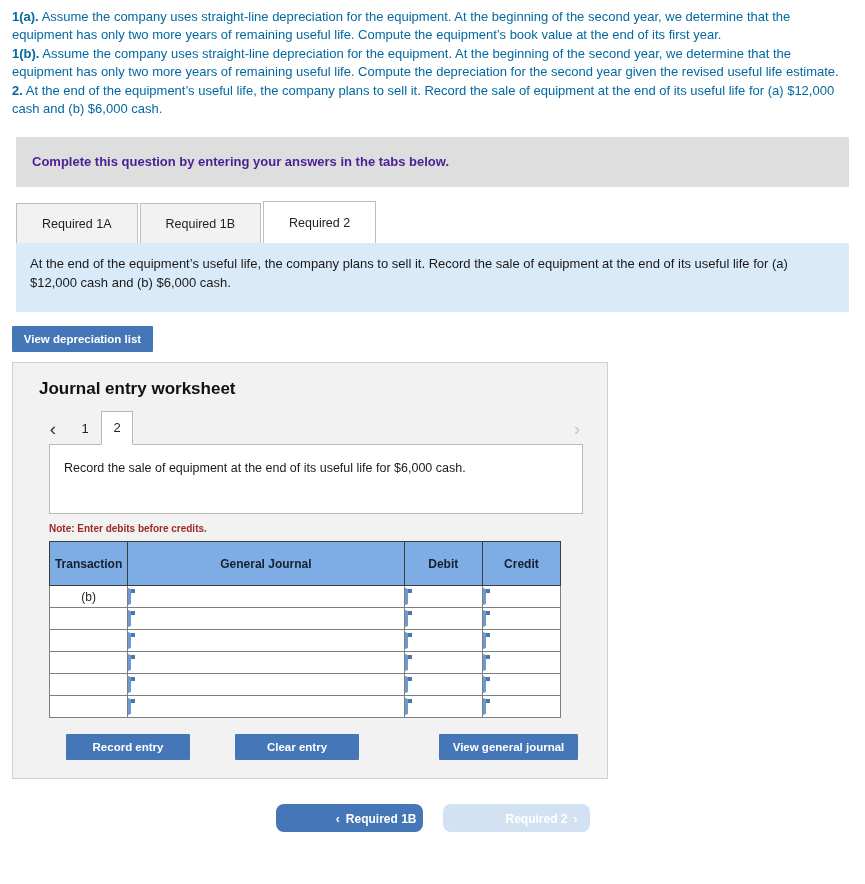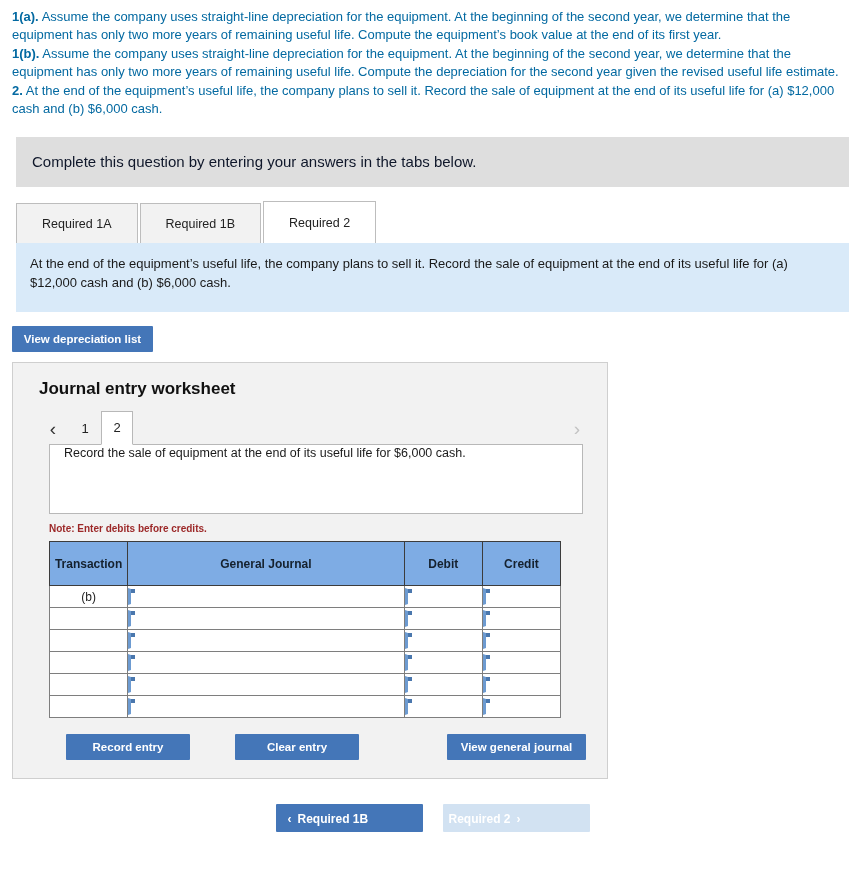--- a/index.html
+++ b/index.html
@@ -33,23 +33,23 @@
   .gray-banner {
     margin: 14px 16px 0 16px;
     background: #dedede;
     height: 50px;
     display: flex;
     align-items: center;
     padding: 0 0 0 16px;
     box-sizing: border-box;
   }
   .gray-banner span {
-    font-weight: normal;
-    font-size: 15px;
-    color: #0f172a;
+    font-weight: bold;
+    font-size: 13px;
+    color: #4c1d95;
   }
 
   
   .tabstrip {
     margin: 14px 16px 0 16px;
     display: flex;
     align-items: flex-end;
     position: relative;
     height: 42px;
   }
@@ -163,21 +163,21 @@
     z-index: 2;
   }
 
   
   .desc-box {
     margin: -1px 24px 0 36px;
     background: #ffffff;
     border: 1px solid #b8b8b8;
     height: 70px;
     box-sizing: border-box;
-    padding: 1px 14px;
+    padding: 16px 14px;
     font-size: 12.5px;
     position: relative;
     z-index: 1;
   }
 
   .note {
     color: #9c2828;
     font-size: 10px;
     font-weight: bold;
     margin: 9px 0 7px 36px;
@@ -238,42 +238,42 @@
 
   
   .actions {
     margin: 16px 0 0 36px;
     width: 546px;
     position: relative;
     height: 26px;
   }
   .btn-record  { width: 124px; position: absolute; left: 17px; }
   .btn-clear   { width: 124px; position: absolute; left: 186px; }
-  .btn-viewgj  { width: 139px; position: absolute; left: 398px; }
+  .btn-viewgj  { width: 139px; position: absolute; left: 390px; }
 
   
   .bottom-nav {
     margin-top: 25px;
     display: flex;
     justify-content: center;
     gap: 20px;
   }
   .nav-btn {
     width: 147px;
     height: 28px;
     line-height: 28px;
     background: #4476b8;
     color: #ffffff;
     font-size: 12px;
     font-weight: bold;
-    text-align: left;
+    text-align: right;
     border: none;
     cursor: pointer;
     font-family: "Liberation Sans", sans-serif;
-    border-radius: 1px;
+    border-radius: 8px;
   }
   .nav-btn.disabled {
     background: #d2e2f2;
     color: #ffffff;
     cursor: default;
   }
   .nav-btn .chev { font-weight: bold; padding: 0 6px; }
 </style>
 </head>
 <body>

